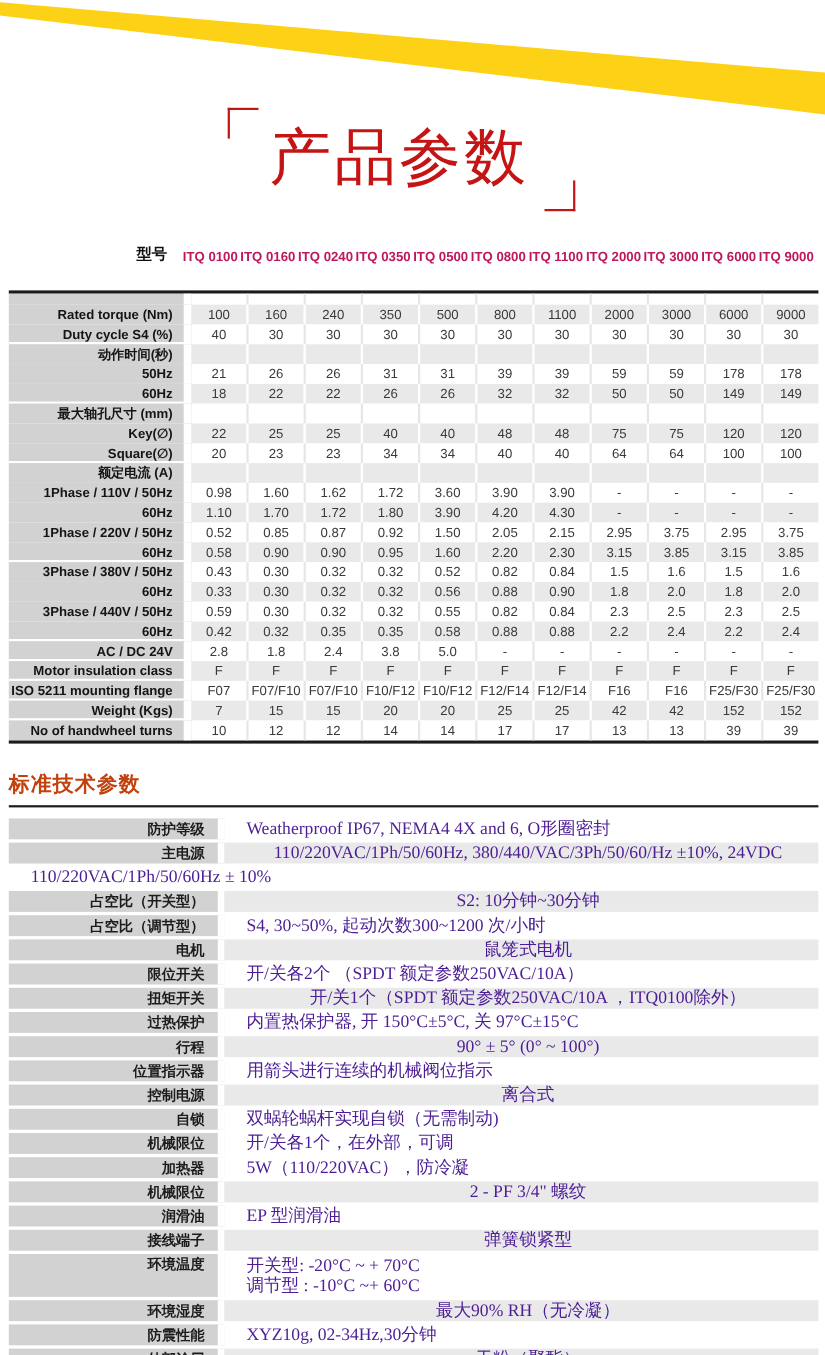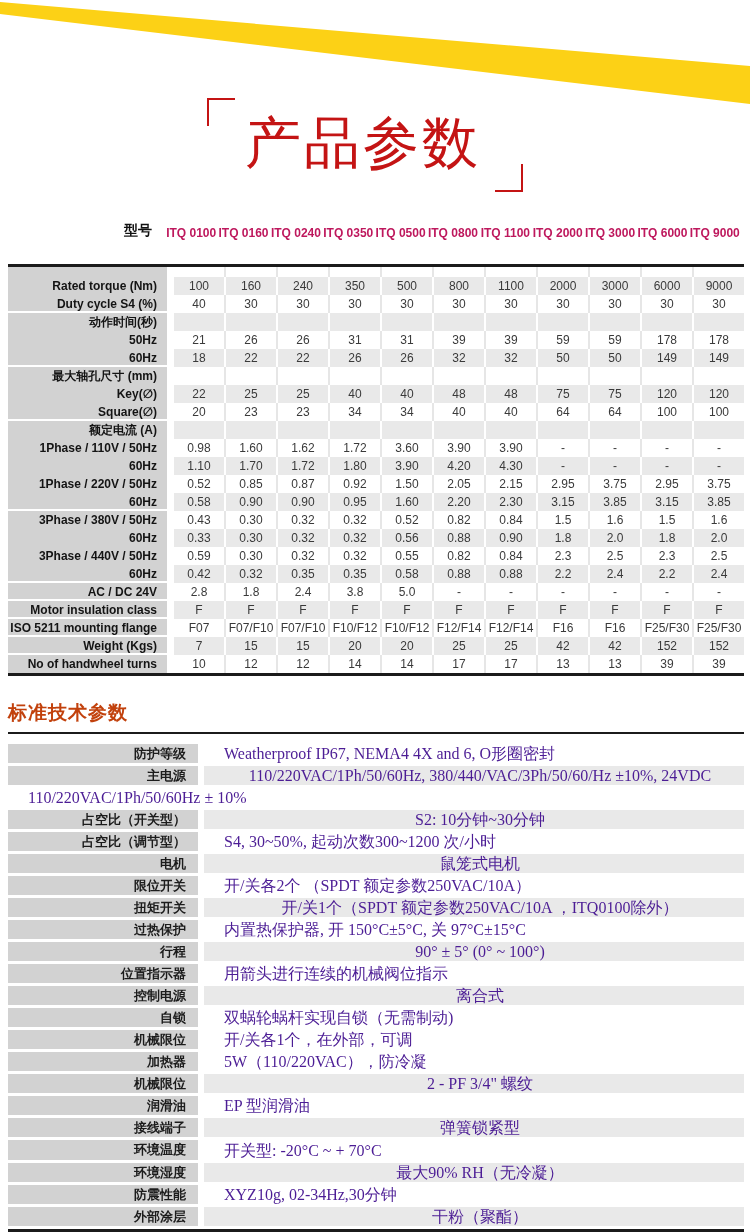--- a/index.html
+++ b/index.html
@@ -529,20 +529,21 @@
         <div class="svalue">EP 型润滑油</div>
       </div>
       <div class="srow shaded">
         <div class="slabel">接线端子</div>
         <div class="svalue">弹簧锁紧型</div>
       </div>
       <div class="srow">
         <div class="slabel">环境温度</div>
         <div class="svalue">
           <div class="vline">开关型: -20°C ~ + 70°C</div>
+          <div class="vline">调节型 : -10°C ~+ 60°C</div>
         </div>
       </div>
       <div class="srow shaded">
         <div class="slabel">环境湿度</div>
         <div class="svalue">最大90% RH（无冷凝）</div>
       </div>
       <div class="srow">
         <div class="slabel">防震性能</div>
         <div class="svalue">XYZ10g, 02-34Hz,30分钟</div>
       </div>

